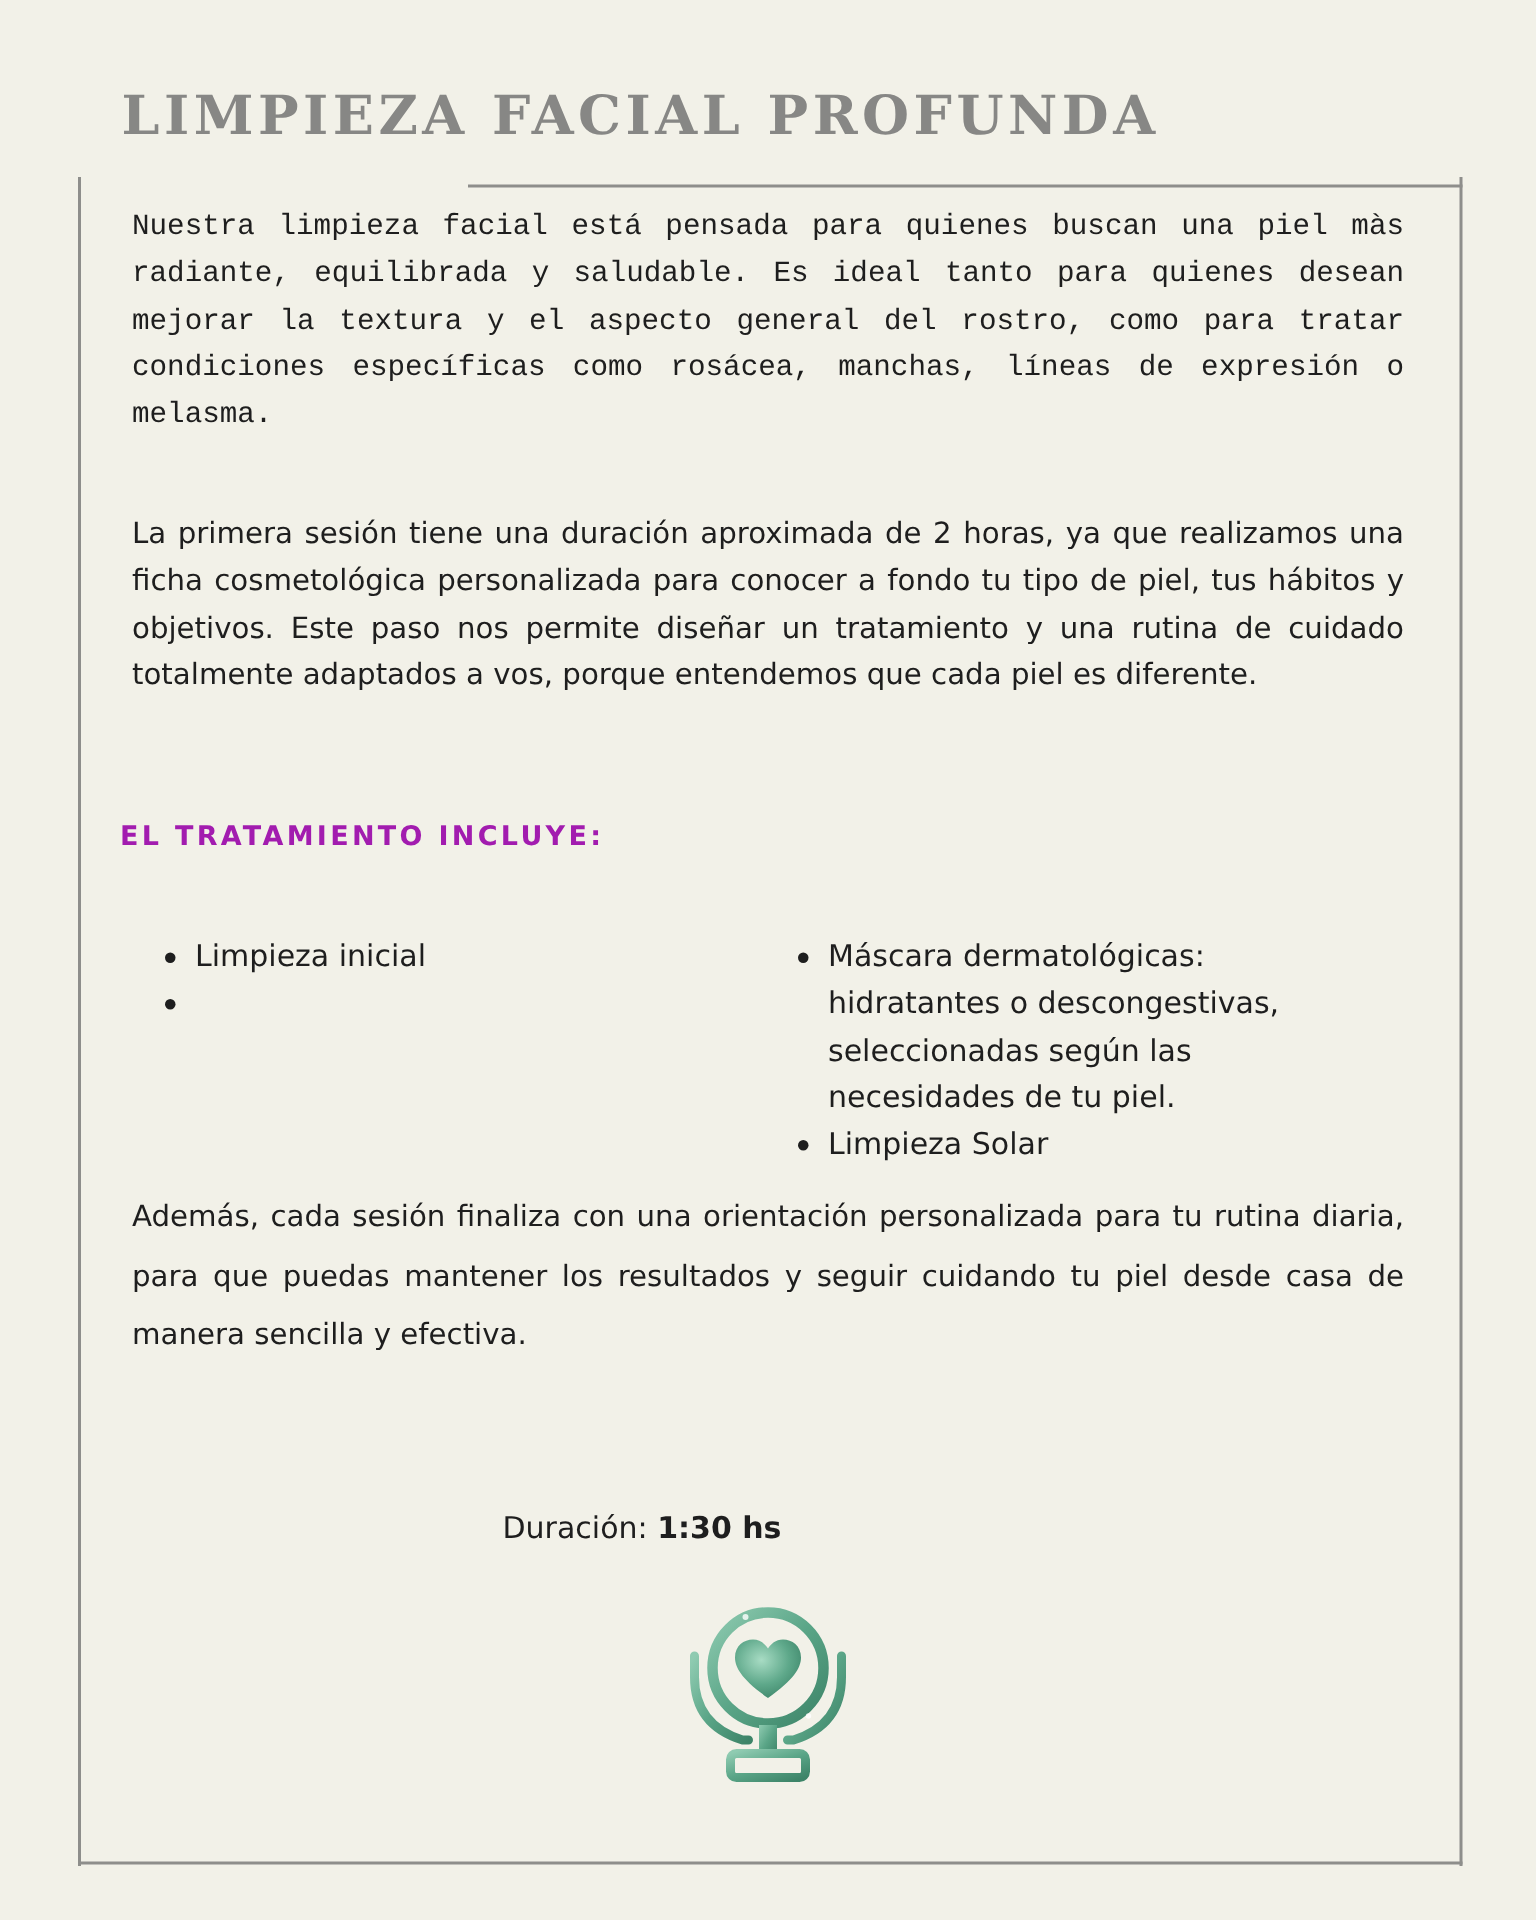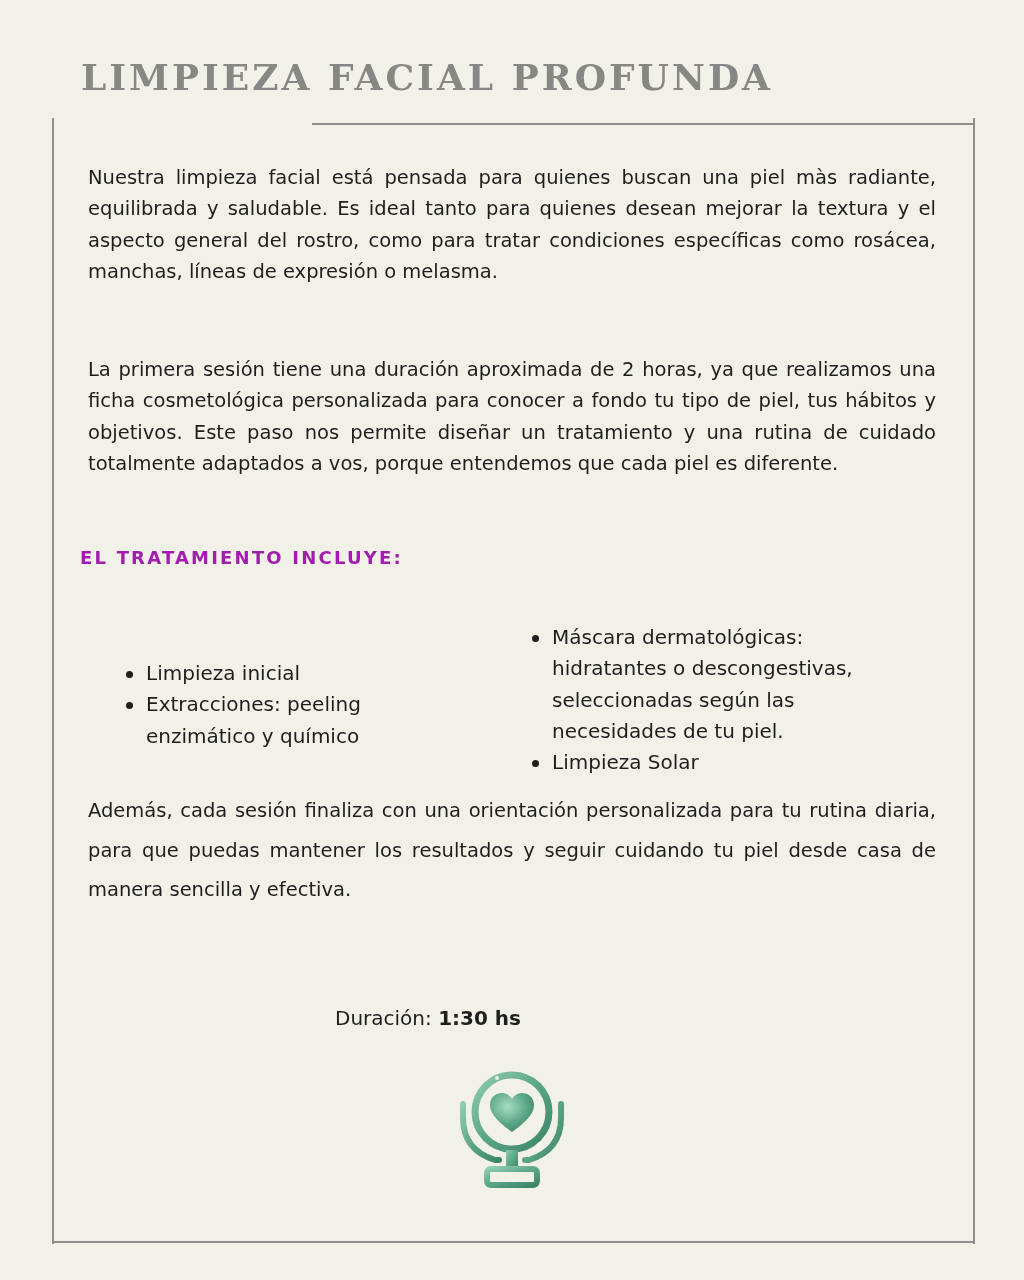--- a/index.html
+++ b/index.html
@@ -37,22 +37,22 @@
     .para {
       position: absolute;
       left: 88px;
       width: 848px;
       font-size: 19.5px;
       line-height: 31.3px;
       text-align: justify;
       margin: 0;
       color: #1e1e1e;
     }
-    .p1 { top: 162px; }
-    .p2 { top: 354px; }
+    .p1 { top: 136px; font-family: Liberation Mono, monospace; }
+    .p2 { top: 340px; }
     .p3 { top: 791px; line-height: 39.5px; }
 
     .section-heading {
       position: absolute;
       top: 547px;
       left: 80px;
       font-size: 18px;
       font-weight: bold;
       letter-spacing: 2.2px;
       color: #a21caf;
@@ -62,21 +62,21 @@
     .list {
       position: absolute;
       top: 622px;
       margin: 0;
       padding: 0;
       list-style: none;
       font-size: 20px;
       line-height: 31.3px;
       color: #1e1e1e;
     }
-    .list-left { left: 124px; width: 300px; margin-top: 36px; }
+    .list-left { left: 108px; width: 300px; }
     .list-right { left: 530px; width: 380px; }
     .list li {
       position: relative;
       padding-left: 22px;
     }
     .list li .bullet {
       position: absolute;
       left: 2px;
       top: 13px;
       width: 7px;
@@ -114,21 +114,21 @@
 <div class="frame-line frame-top"></div>
 <div class="frame-line frame-bottom"></div>
 
 <p class="para p1">Nuestra limpieza facial está pensada para quienes buscan una piel màs radiante, equilibrada y saludable. Es ideal tanto para quienes desean mejorar la textura y el aspecto general del rostro, como para tratar condiciones específicas como rosácea, manchas, líneas de expresión o melasma.</p>
 <p class="para p2">La primera sesión tiene una duración aproximada de 2 horas, ya que realizamos una ficha cosmetológica personalizada para conocer a fondo tu tipo de piel, tus hábitos y objetivos. Este paso nos permite diseñar un tratamiento y una rutina de cuidado totalmente adaptados a vos, porque entendemos que cada piel es diferente.</p>
 
 <h2 class="section-heading">EL TRATAMIENTO INCLUYE:</h2>
 
 <ul class="list list-left">
   <li><span class="bullet"></span><span>Limpieza inicial</span></li>
-  <li><span class="bullet"></span><span>Extracciones: peeling enzimático y químico</span></li>
+  <li><span class="bullet"></span></li>
 </ul>
 
 <ul class="list list-right">
   <li><span class="bullet"></span><span>Máscara dermatológicas: hidratantes o descongestivas, seleccionadas según las necesidades de tu piel.</span></li>
   <li><span class="bullet"></span><span>Limpieza Solar</span></li>
 </ul>
 
 <p class="para p3">Además, cada sesión finaliza con una orientación personalizada para tu rutina diaria, para que puedas mantener los resultados y seguir cuidando tu piel desde casa de manera sencilla y efectiva.</p>
 
 <div class="duration">

